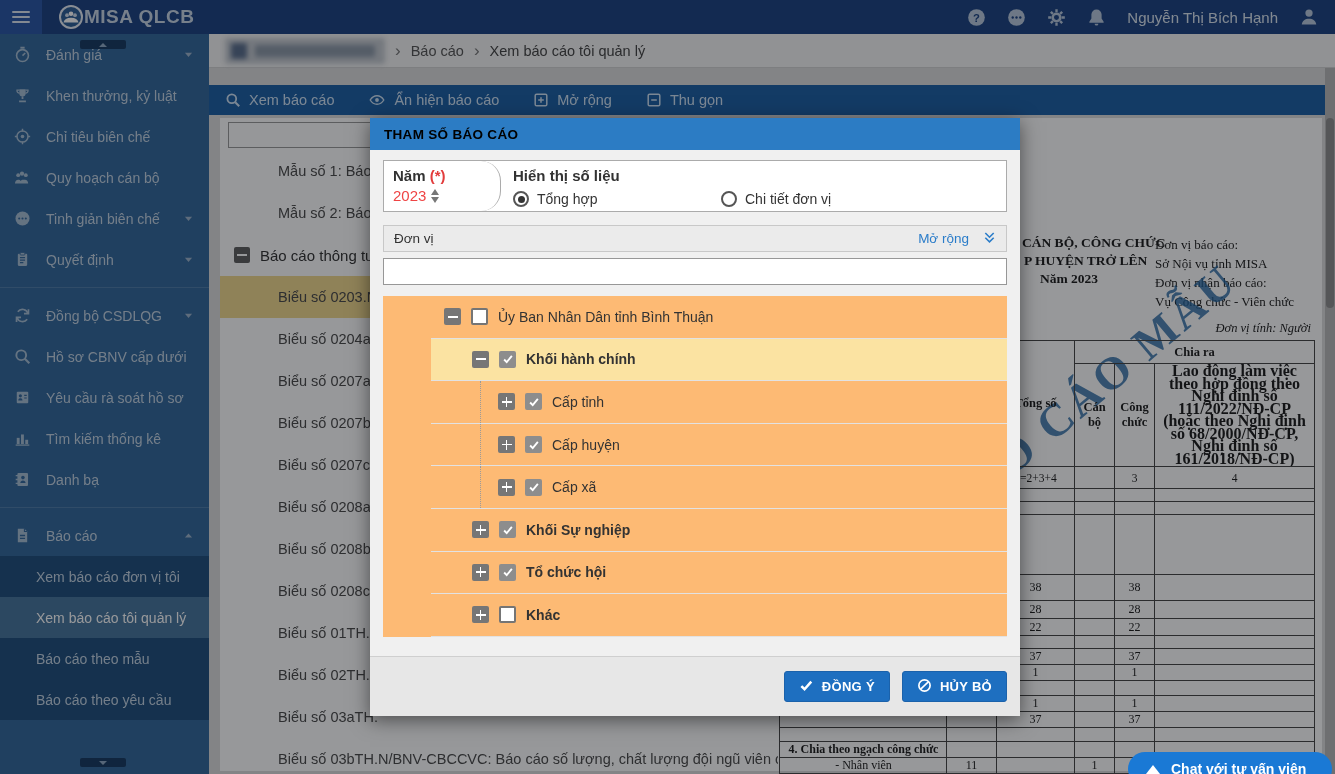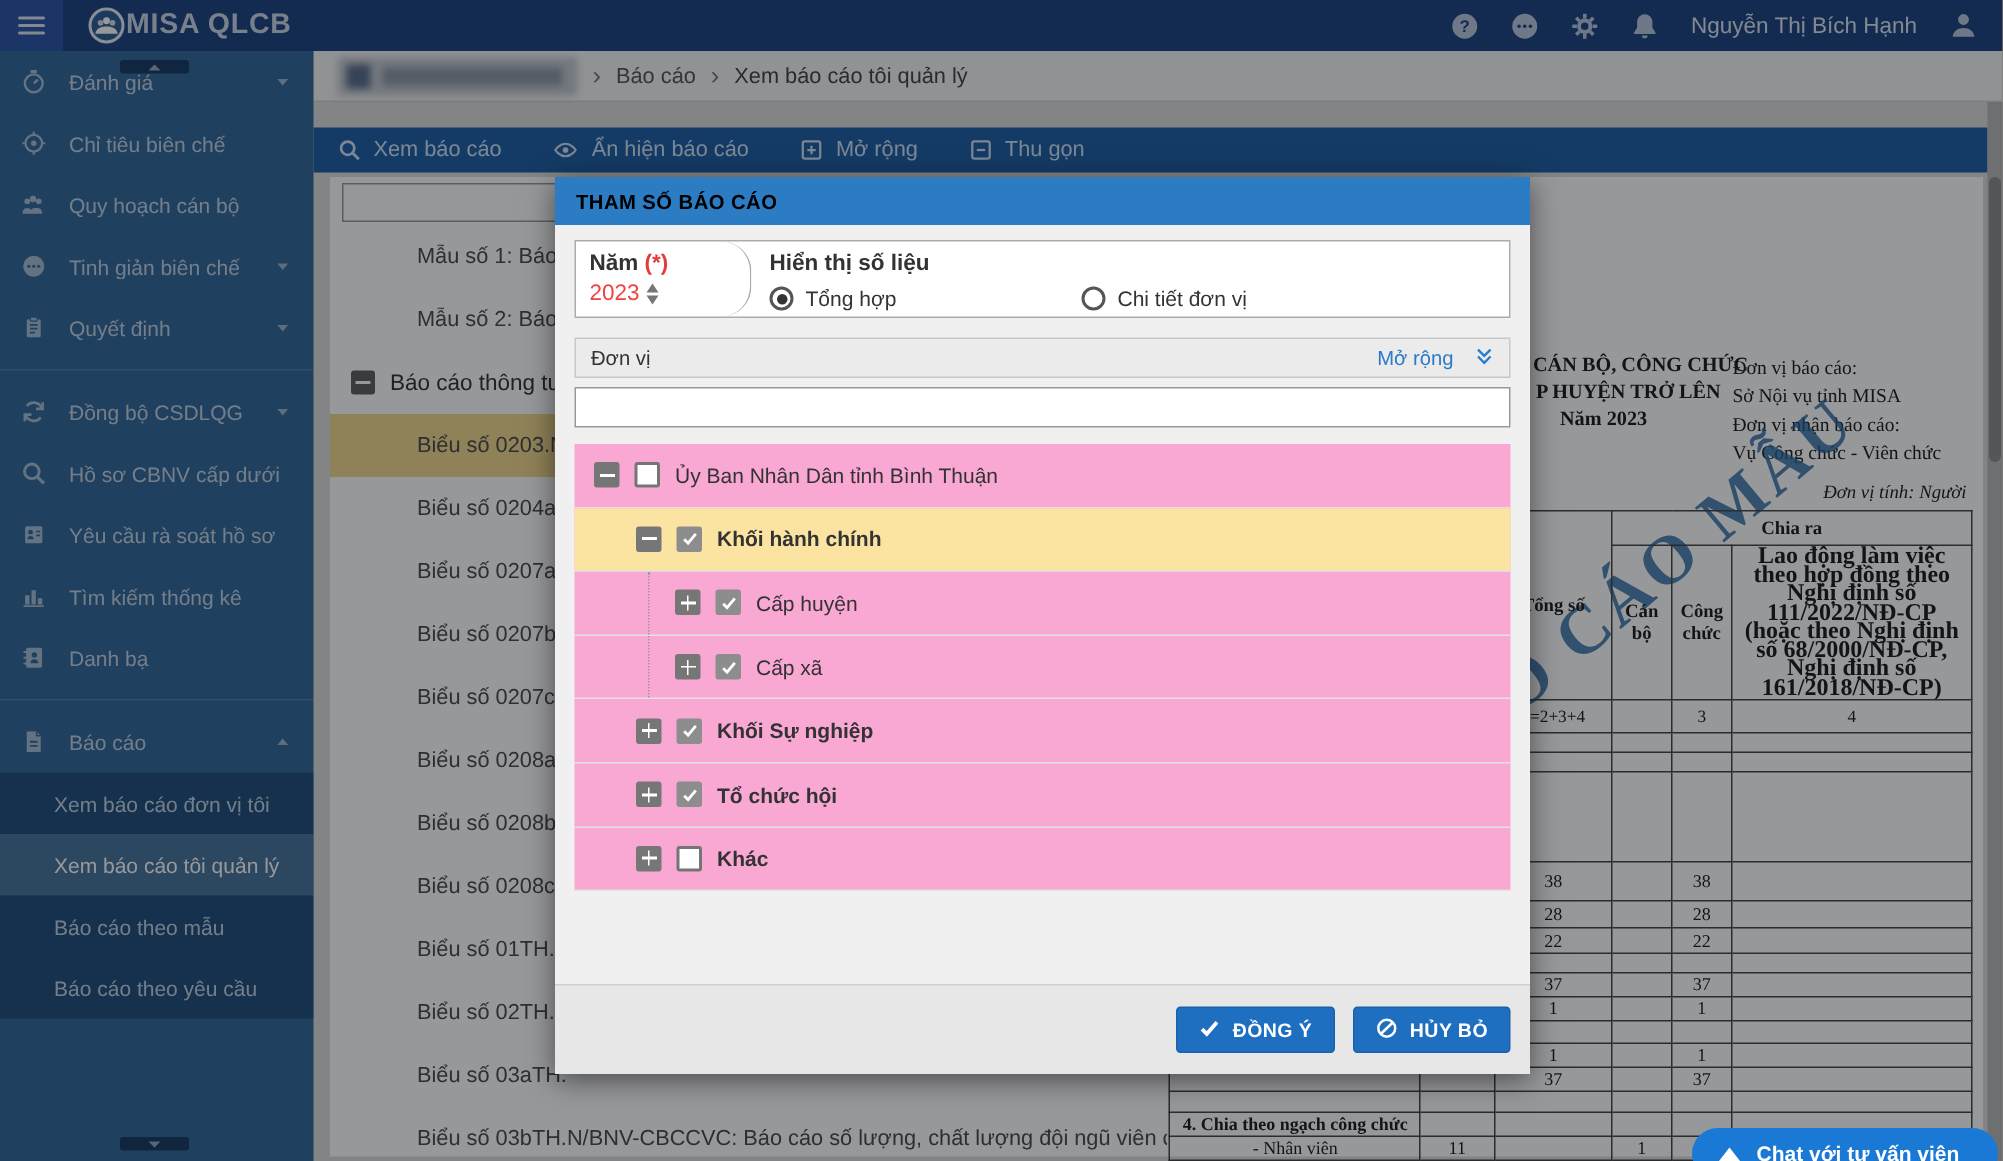--- a/index.html
+++ b/index.html
@@ -109,21 +109,21 @@
   .plabel2{font-size:15px;font-weight:bold;color:#333;}
   .radios{display:flex;margin-top:7px;font-size:14px;color:#333;}
   .radio{display:flex;align-items:center;gap:8px;width:208px;cursor:pointer;}
   .rdot{width:16px;height:16px;border:2px solid #555;border-radius:50%;background:#fff;position:relative;flex:none;}
   .rdot.sel::after{content:"";position:absolute;inset:2.5px;background:#333;border-radius:50%;}
   .unitbar{margin-top:13px;height:27px;background:#ebebeb;border:1px solid #c8c8c8;display:flex;
        align-items:center;justify-content:space-between;padding:0 10px;font-size:13.5px;color:#333;}
   .expandlink{display:flex;align-items:center;gap:14px;color:#2a7cc9;cursor:pointer;}
   .usearch{margin-top:6px;width:100%;height:27px;border:1px solid #979797;background:#fff;
        padding:0 8px;font:14px "Liberation Sans",sans-serif;display:block;}
-  .tree{margin-top:11px;background:#f9a8d4;}
+  .tree{margin-top:11px;background:#fdba74;padding-left:48px;}
   .trow{height:42.6px;display:flex;align-items:center;gap:10px;border-bottom:1px solid #e2e2e2;position:relative;}
   .trow.lv0{padding-left:13px;}
   .trow.lv1{padding-left:41px;font-weight:bold;}
   .trow.lv2{padding-left:67px;}
   .trow.hl{background:#fbe3a2;}
   .dotline{position:absolute;left:49px;top:0;bottom:0;border-left:1px dotted #9a9a9a;}
   .texp{width:17px;height:17px;background:#767676;border-radius:2px;position:relative;flex:none;cursor:pointer;}
   .texp::before{content:"";position:absolute;left:3.5px;right:3.5px;top:7.6px;height:1.8px;background:#fff;}
   .texp.plus::after{content:"";position:absolute;top:3.5px;bottom:3.5px;left:7.6px;width:1.8px;background:#fff;}
   .tcheck{width:17px;height:17px;border:2px solid #757575;border-radius:2px;background:#fff;flex:none;
@@ -217,20 +217,30 @@
           <span class="slabel">Đánh giá</span>
           <span class="schev">
             <svg width="13" height="13" viewBox="0 0 16 16">
               <path d="M3.6 5.8h8.8L8 11z" fill="currentColor"></path>
             </svg>
           </span>
         </div>
         <div class="sitem">
           <span class="sico">
             <svg width="17" height="17" viewBox="0 0 16 16">
+              <path d="M5 2.2h6v3.6a3 3 0 0 1-6 0z" fill="currentColor"></path>
+              <path d="M5 3H2.8a2.3 2.3 0 0 0 2.4 2.7M11 3h2.2a2.3 2.3 0 0 1-2.4 2.7" fill="none" stroke="currentColor" stroke-width="1.2"></path>
+              <path d="M8 8.8v2.4M4.8 13.6h6.4" stroke="currentColor" stroke-width="1.7"></path>
+            </svg>
+          </span>
+          <span class="slabel">Khen thưởng, kỷ luật</span>
+        </div>
+        <div class="sitem">
+          <span class="sico">
+            <svg width="17" height="17" viewBox="0 0 16 16">
               <circle cx="8" cy="8" r="5.2" fill="none" stroke="currentColor" stroke-width="1.4"></circle>
               <circle cx="8" cy="8" r="1.7" fill="currentColor"></circle>
               <path d="M8 .8v2.4M8 12.8v2.4M.8 8h2.4M12.8 8h2.4" stroke="currentColor" stroke-width="1.4"></path>
             </svg>
           </span>
           <span class="slabel">Chỉ tiêu biên chế</span>
         </div>
         <div class="sitem">
           <span class="sico">
             <svg width="18" height="17" viewBox="0 0 16 16" fill="currentColor">
@@ -712,20 +722,30 @@
             <span class="tlabel">Khối hành chính</span>
           </div>
           <div class="trow lv2">
             <i class="dotline"></i>
             <span class="texp plus"></span>
             <span class="tcheck on">
               <svg width="12" height="12" viewBox="0 0 14 14">
                 <path d="M2.5 7.6l3 3 6-7.2" fill="none" stroke="#fff" stroke-width="2.2"></path>
               </svg>
             </span>
+            <span class="tlabel">Cấp tỉnh</span>
+          </div>
+          <div class="trow lv2">
+            <i class="dotline"></i>
+            <span class="texp plus"></span>
+            <span class="tcheck on">
+              <svg width="12" height="12" viewBox="0 0 14 14">
+                <path d="M2.5 7.6l3 3 6-7.2" fill="none" stroke="#fff" stroke-width="2.2"></path>
+              </svg>
+            </span>
             <span class="tlabel">Cấp huyện</span>
           </div>
           <div class="trow lv2">
             <i class="dotline"></i>
             <span class="texp plus"></span>
             <span class="tcheck on">
               <svg width="12" height="12" viewBox="0 0 14 14">
                 <path d="M2.5 7.6l3 3 6-7.2" fill="none" stroke="#fff" stroke-width="2.2"></path>
               </svg>
             </span>

